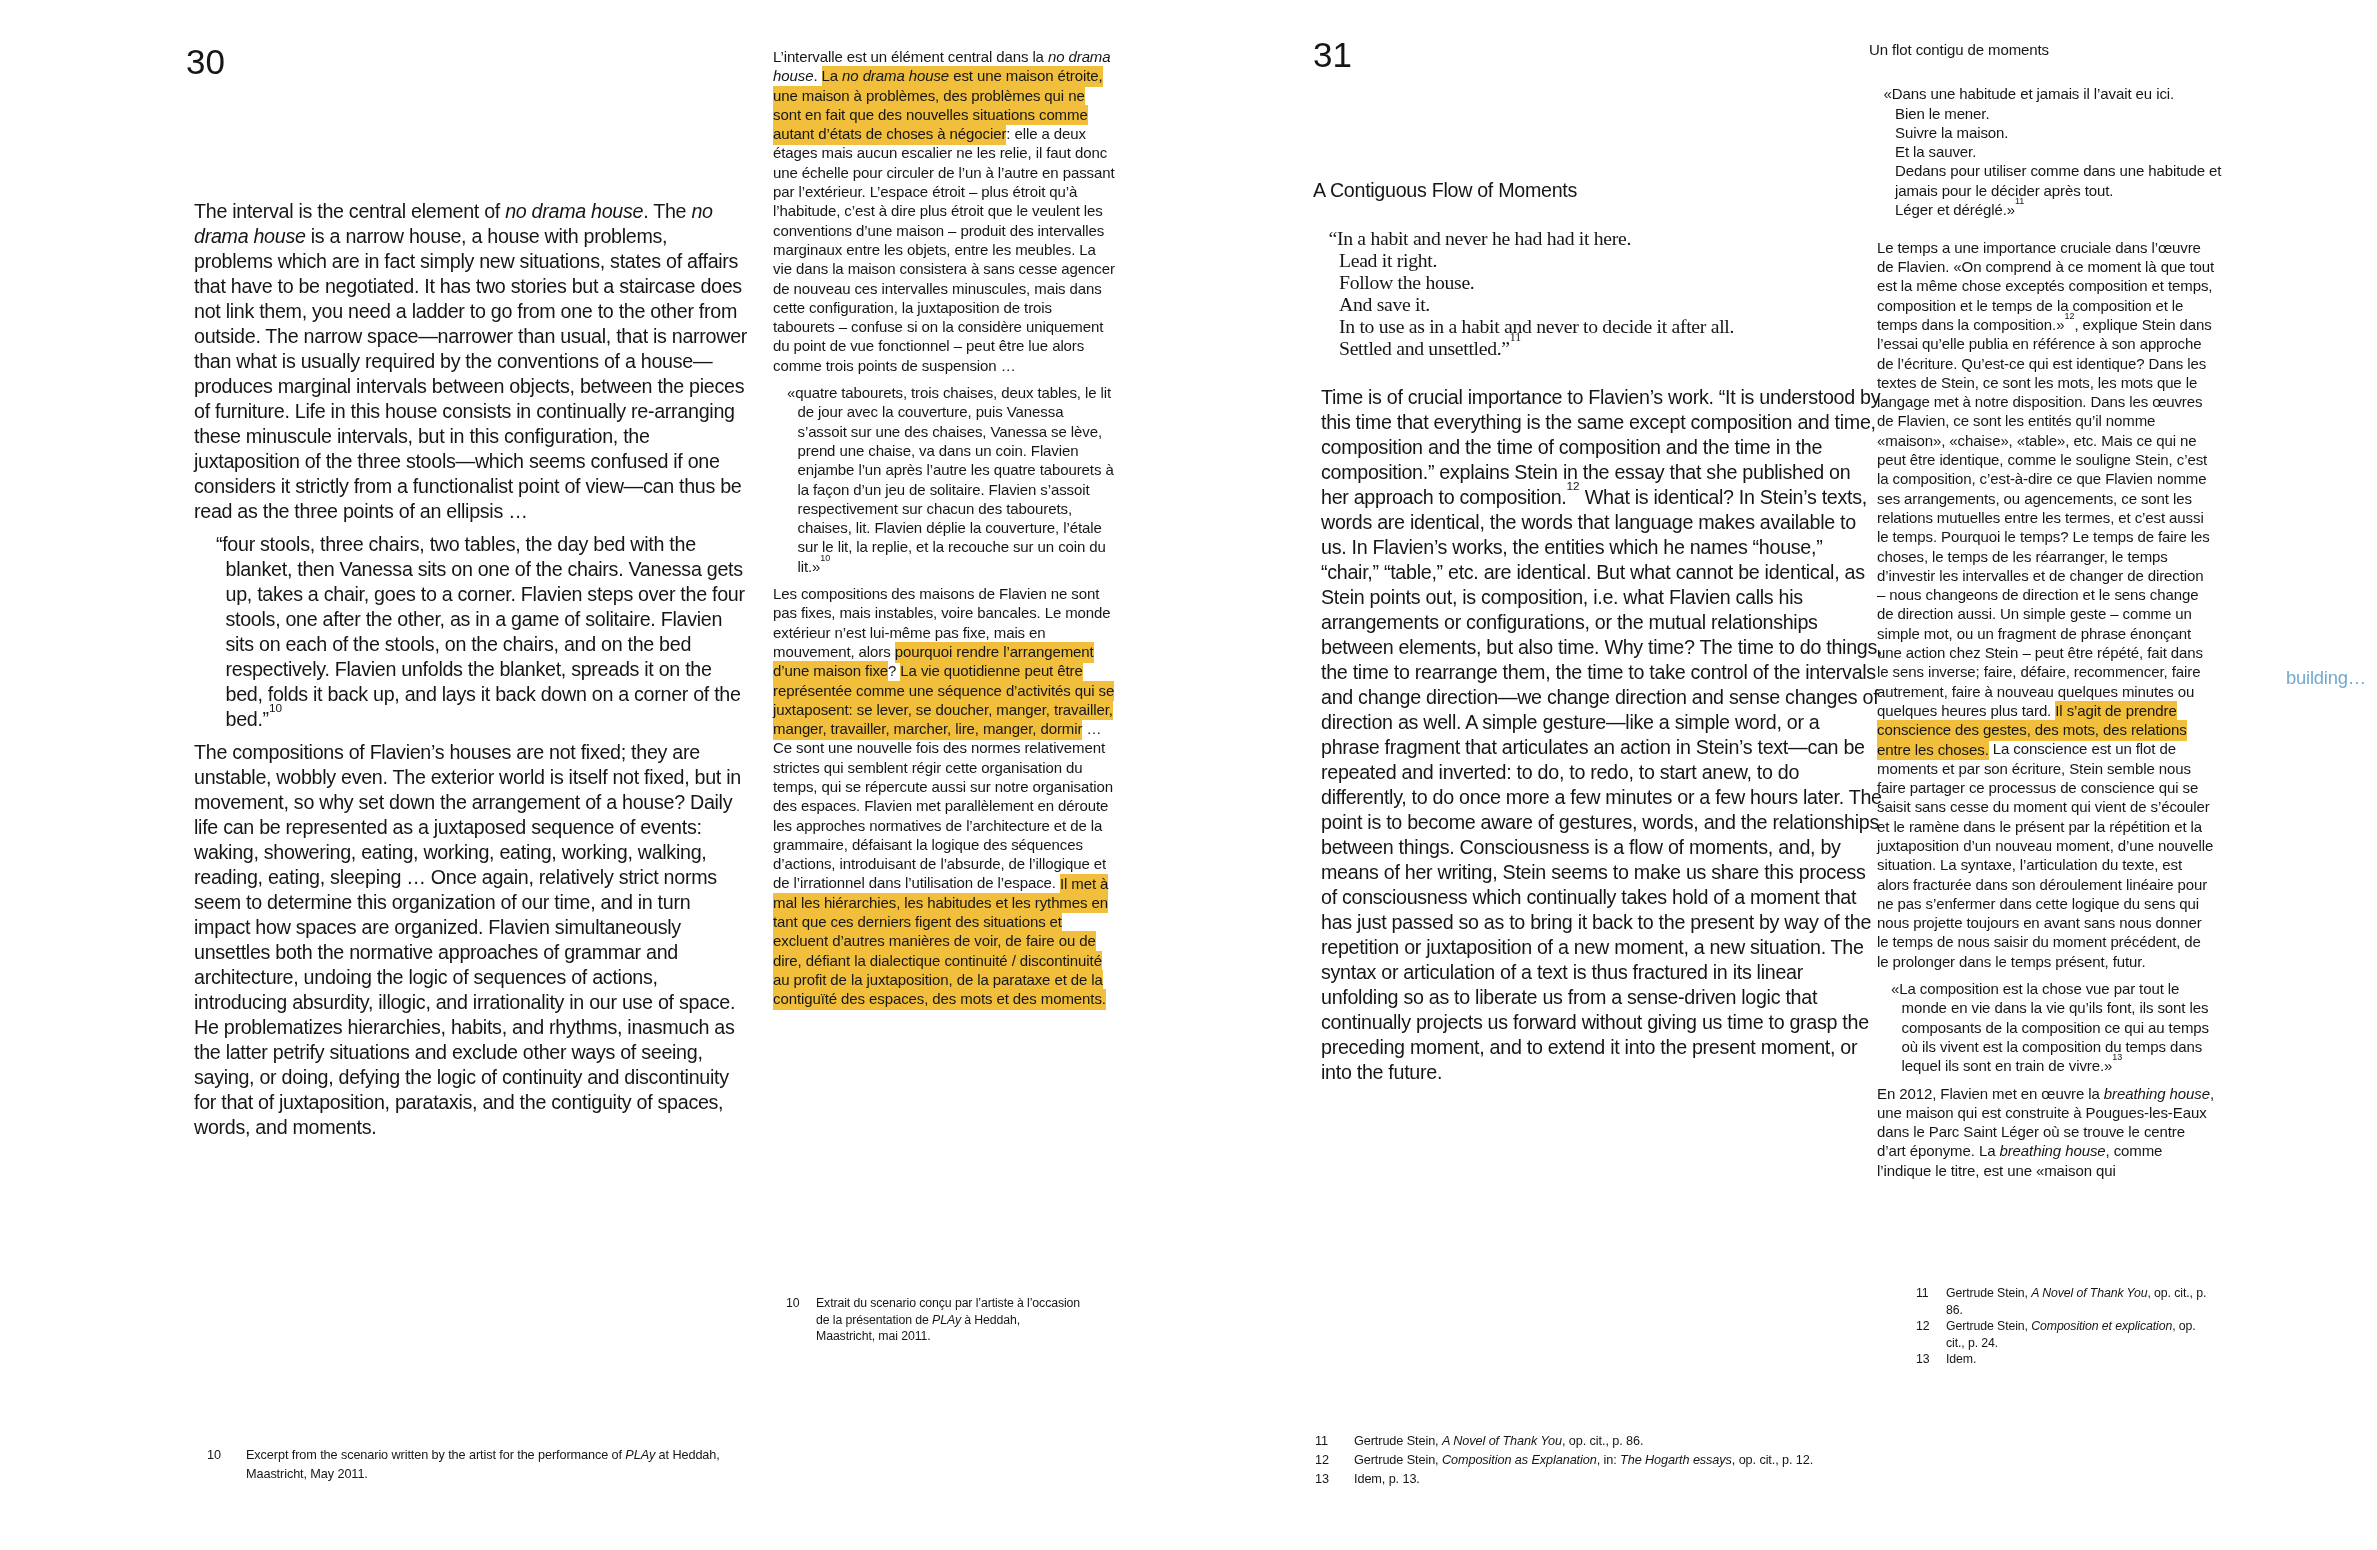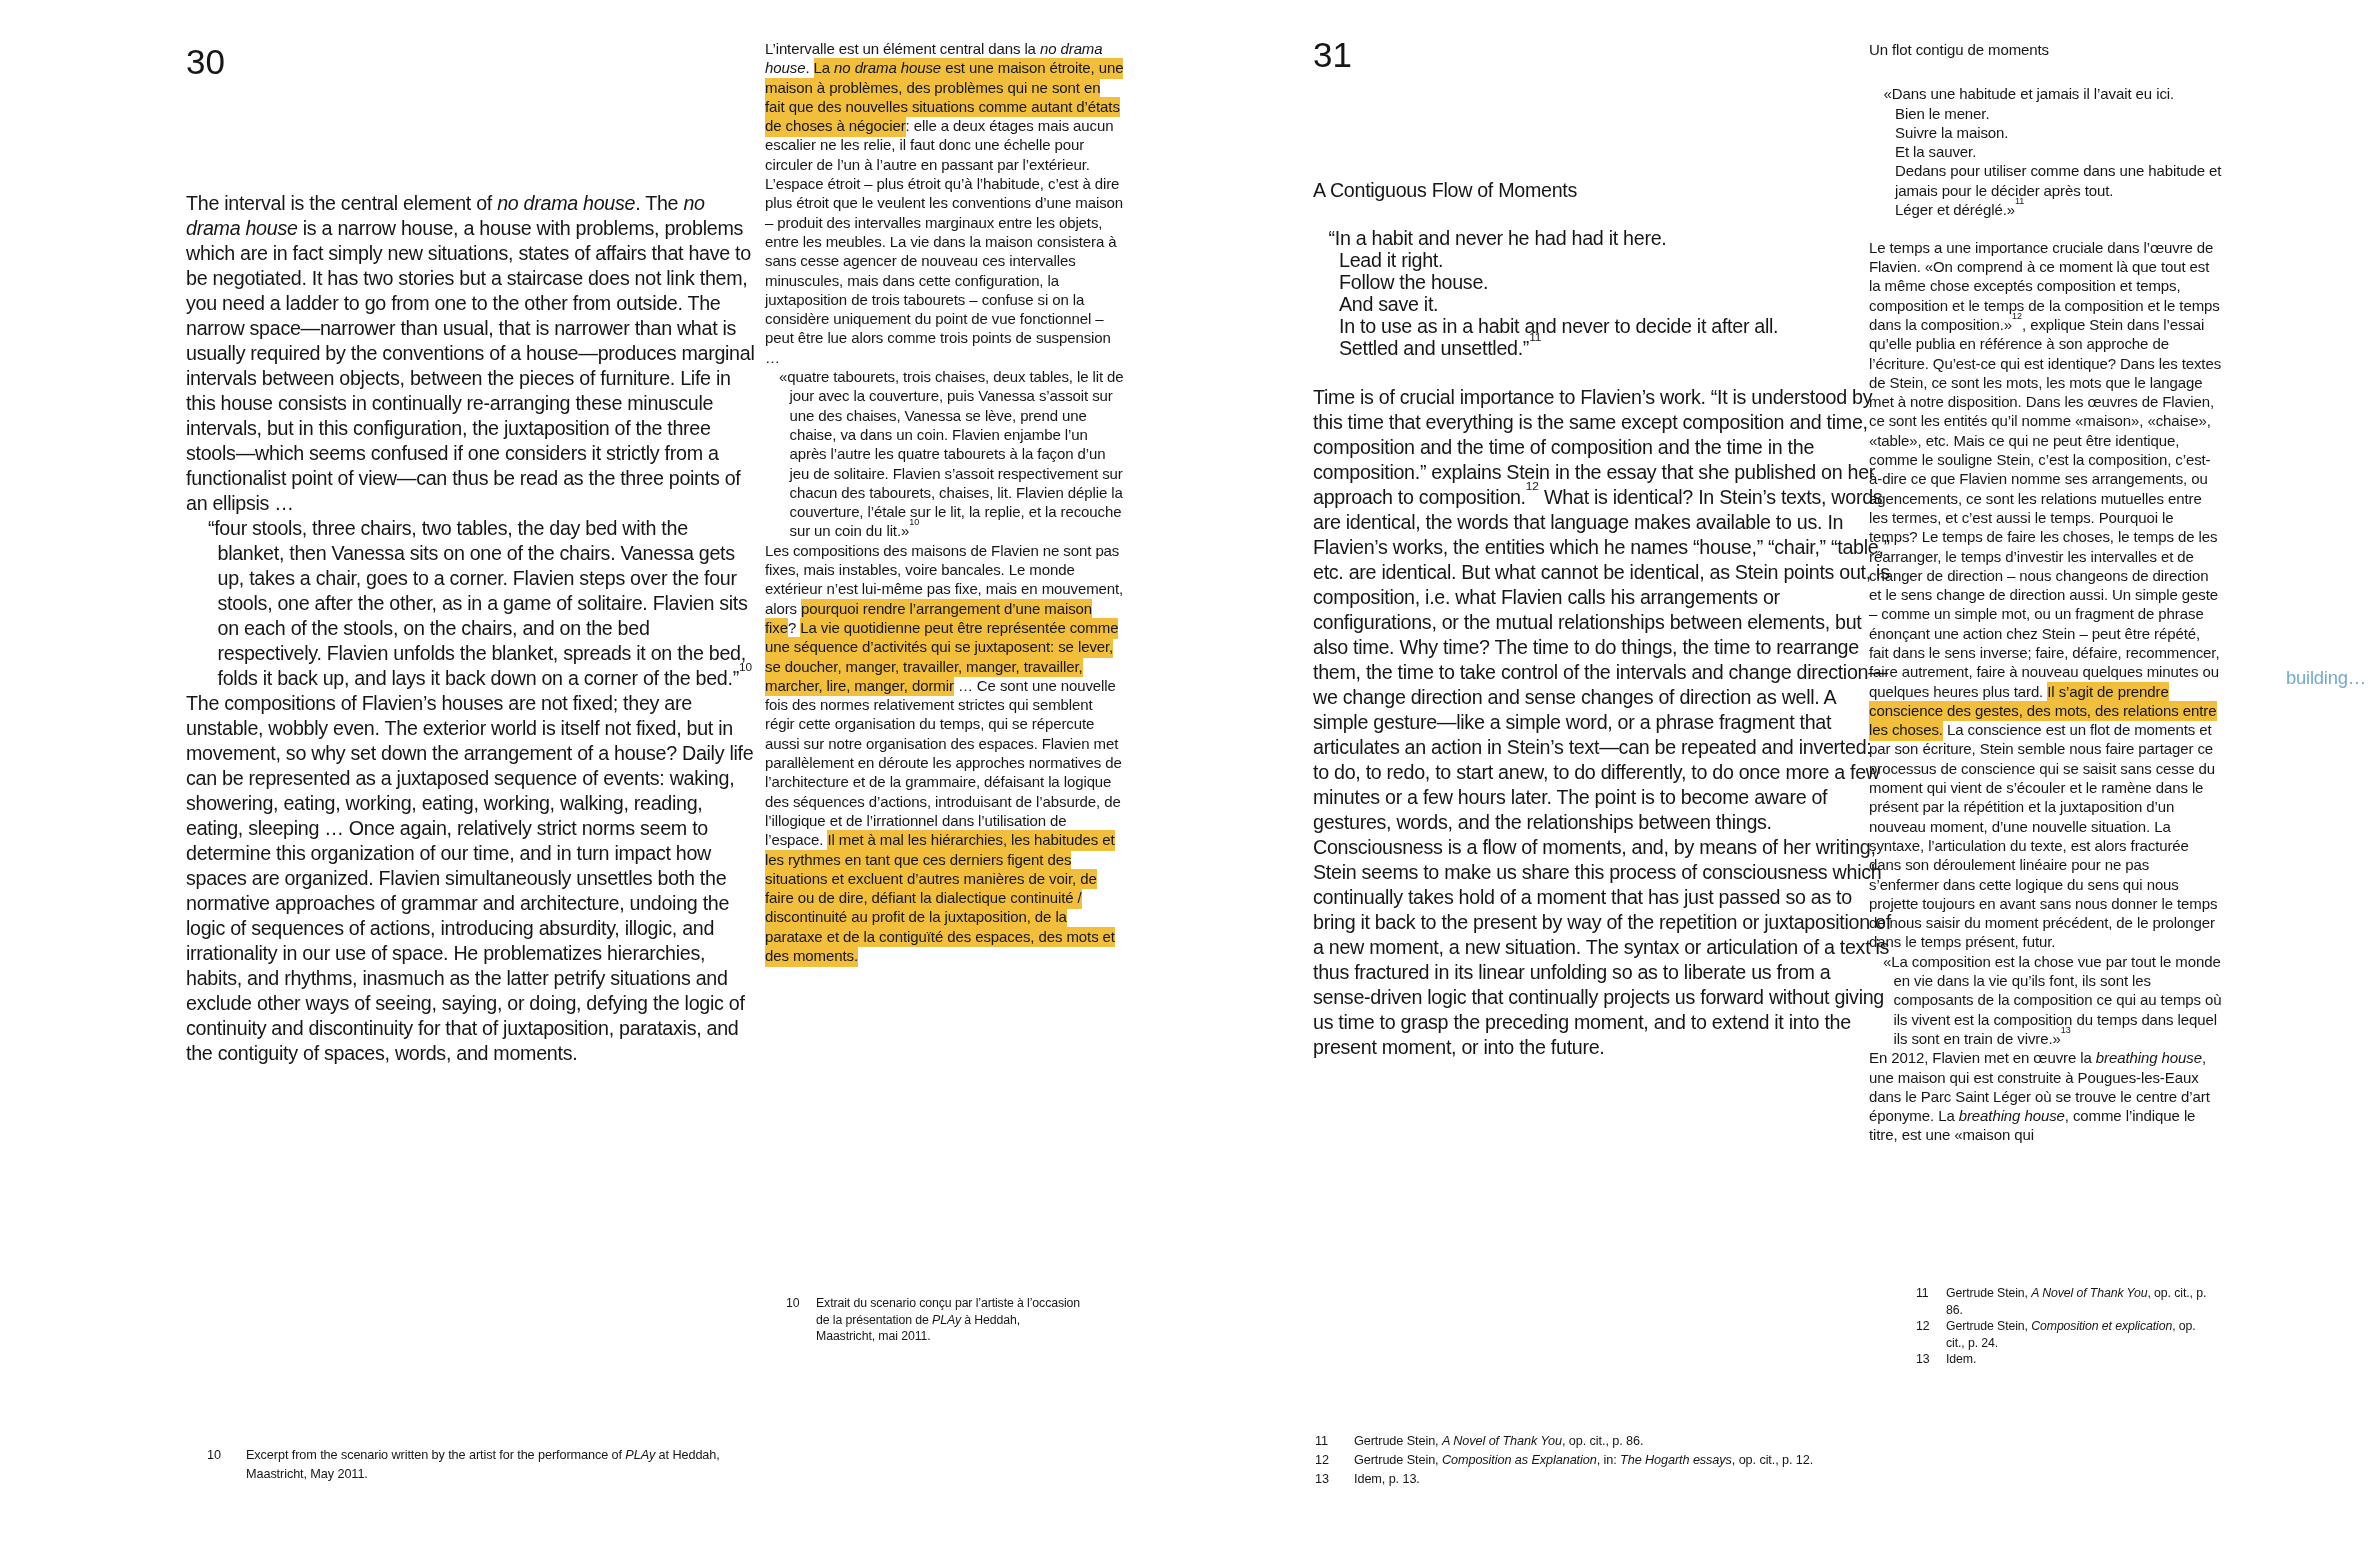--- a/index.html
+++ b/index.html
@@ -2,29 +2,29 @@
 <html style="font-size:14px"><head>
 <meta charset="utf-8">
 <style>
   html, body { margin:0; padding:0; }
   body {
     width:2377px; height:1551px; position:relative; overflow:hidden;
     background:#ffffff; color:#161616;
     font-family:"Liberation Sans","DejaVu Sans",sans-serif;
     --hl:#F1BF3B; --note-blue:#73A9D1;
   }
-  p { margin:0; }
+  p { margin:8px; }
   .abs { position:absolute; }
   .pagenum { font-size:35px; letter-spacing:0; }
 
   
   .en { font-size:19.7px; line-height:25px; letter-spacing:-0.3px; }
   .heading { margin:0 0 23.6px 0; }
   .poem { line-height:22px; margin:0 0 26px 0; padding-left:26px; }
-  .poem .line { text-indent:0; }
+  .poem .line { text-indent:0;font-family:Liberation Serif, serif; }
   .poem .line:first-child { text-indent:-10.5px; }
   .bq { padding-left:31.5px; text-indent:-9.6px; }
 
   
   .fr { font-size:15px; line-height:19.3px; letter-spacing:-0.1px; }
   .fr-header { margin:0 0 25px 0; }
   .fr-poem { margin:0 0 18.4px 0; padding-left:26px; }
   .fr-poem .line:first-child { text-indent:-11.4px; }
   .mq { padding-left:24.5px; text-indent:-10.5px; }
 

